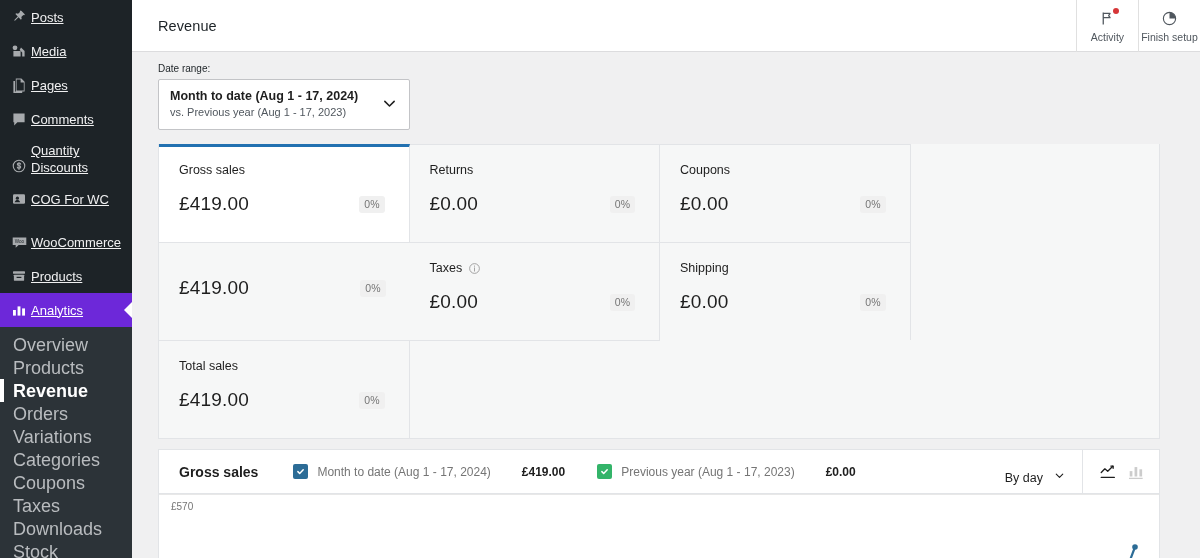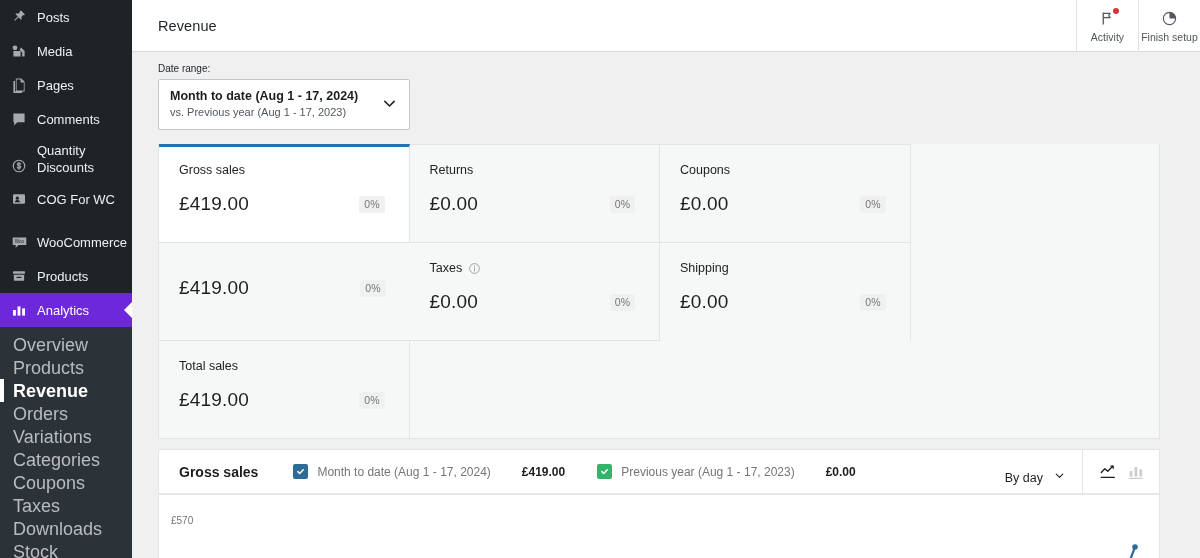--- a/index.html
+++ b/index.html
@@ -15,26 +15,27 @@
   .sidebar {
     width: 132px; height: 558px;
     background: #1d2327;
     flex: 0 0 132px;
     position: relative;
     overflow: hidden;
   }
   .menu-item {
     display: flex;
     align-items: center;
-    gap: 8px;
+    gap: 2px;
     padding: 7px 0 7px 9px;
     color: #f0f0f1;
     font-size: 13px;
     line-height: 17px;
     position: relative;
+    text-decoration: underline;
   }
   .menu-item .mlabel { display: block; }
   .menu-item.two-line { align-items: flex-end; padding-top: 6px; padding-bottom: 6px; }
   .menu-item.two-line .micon { margin-top: 1px; }
   .menu-item.active {
     background: #6d28d9;
     color: #fff;
     font-weight: 400;
   }
   .menu-item.active::after {
@@ -535,21 +536,21 @@
                   <rect x="13.8" y="7" width="3" height="8"></rect>
                   <rect x="2.2" y="16.4" width="15.2" height="1.4"></rect>
                 </svg>
             </span>
           </div>
         </div>
       </div>
 
       <div class="plot">
         <div class="gridline" style="top:0px;"></div>
-        <div class="ytick" style="top:21px;">£570</div>
+        <div class="ytick" style="top:7px;">£570</div>
 
         <svg width="1000" height="175">
           <polyline points="930,175 976,53" fill="none" stroke="#2c6c96" stroke-width="2.2" stroke-linejoin="round" stroke-linecap="round"></polyline>
           <circle cx="976" cy="53" r="2.8" fill="#2c6c96"></circle>
         </svg>
       </div>
     </div>
 
   </div>
 </div>

